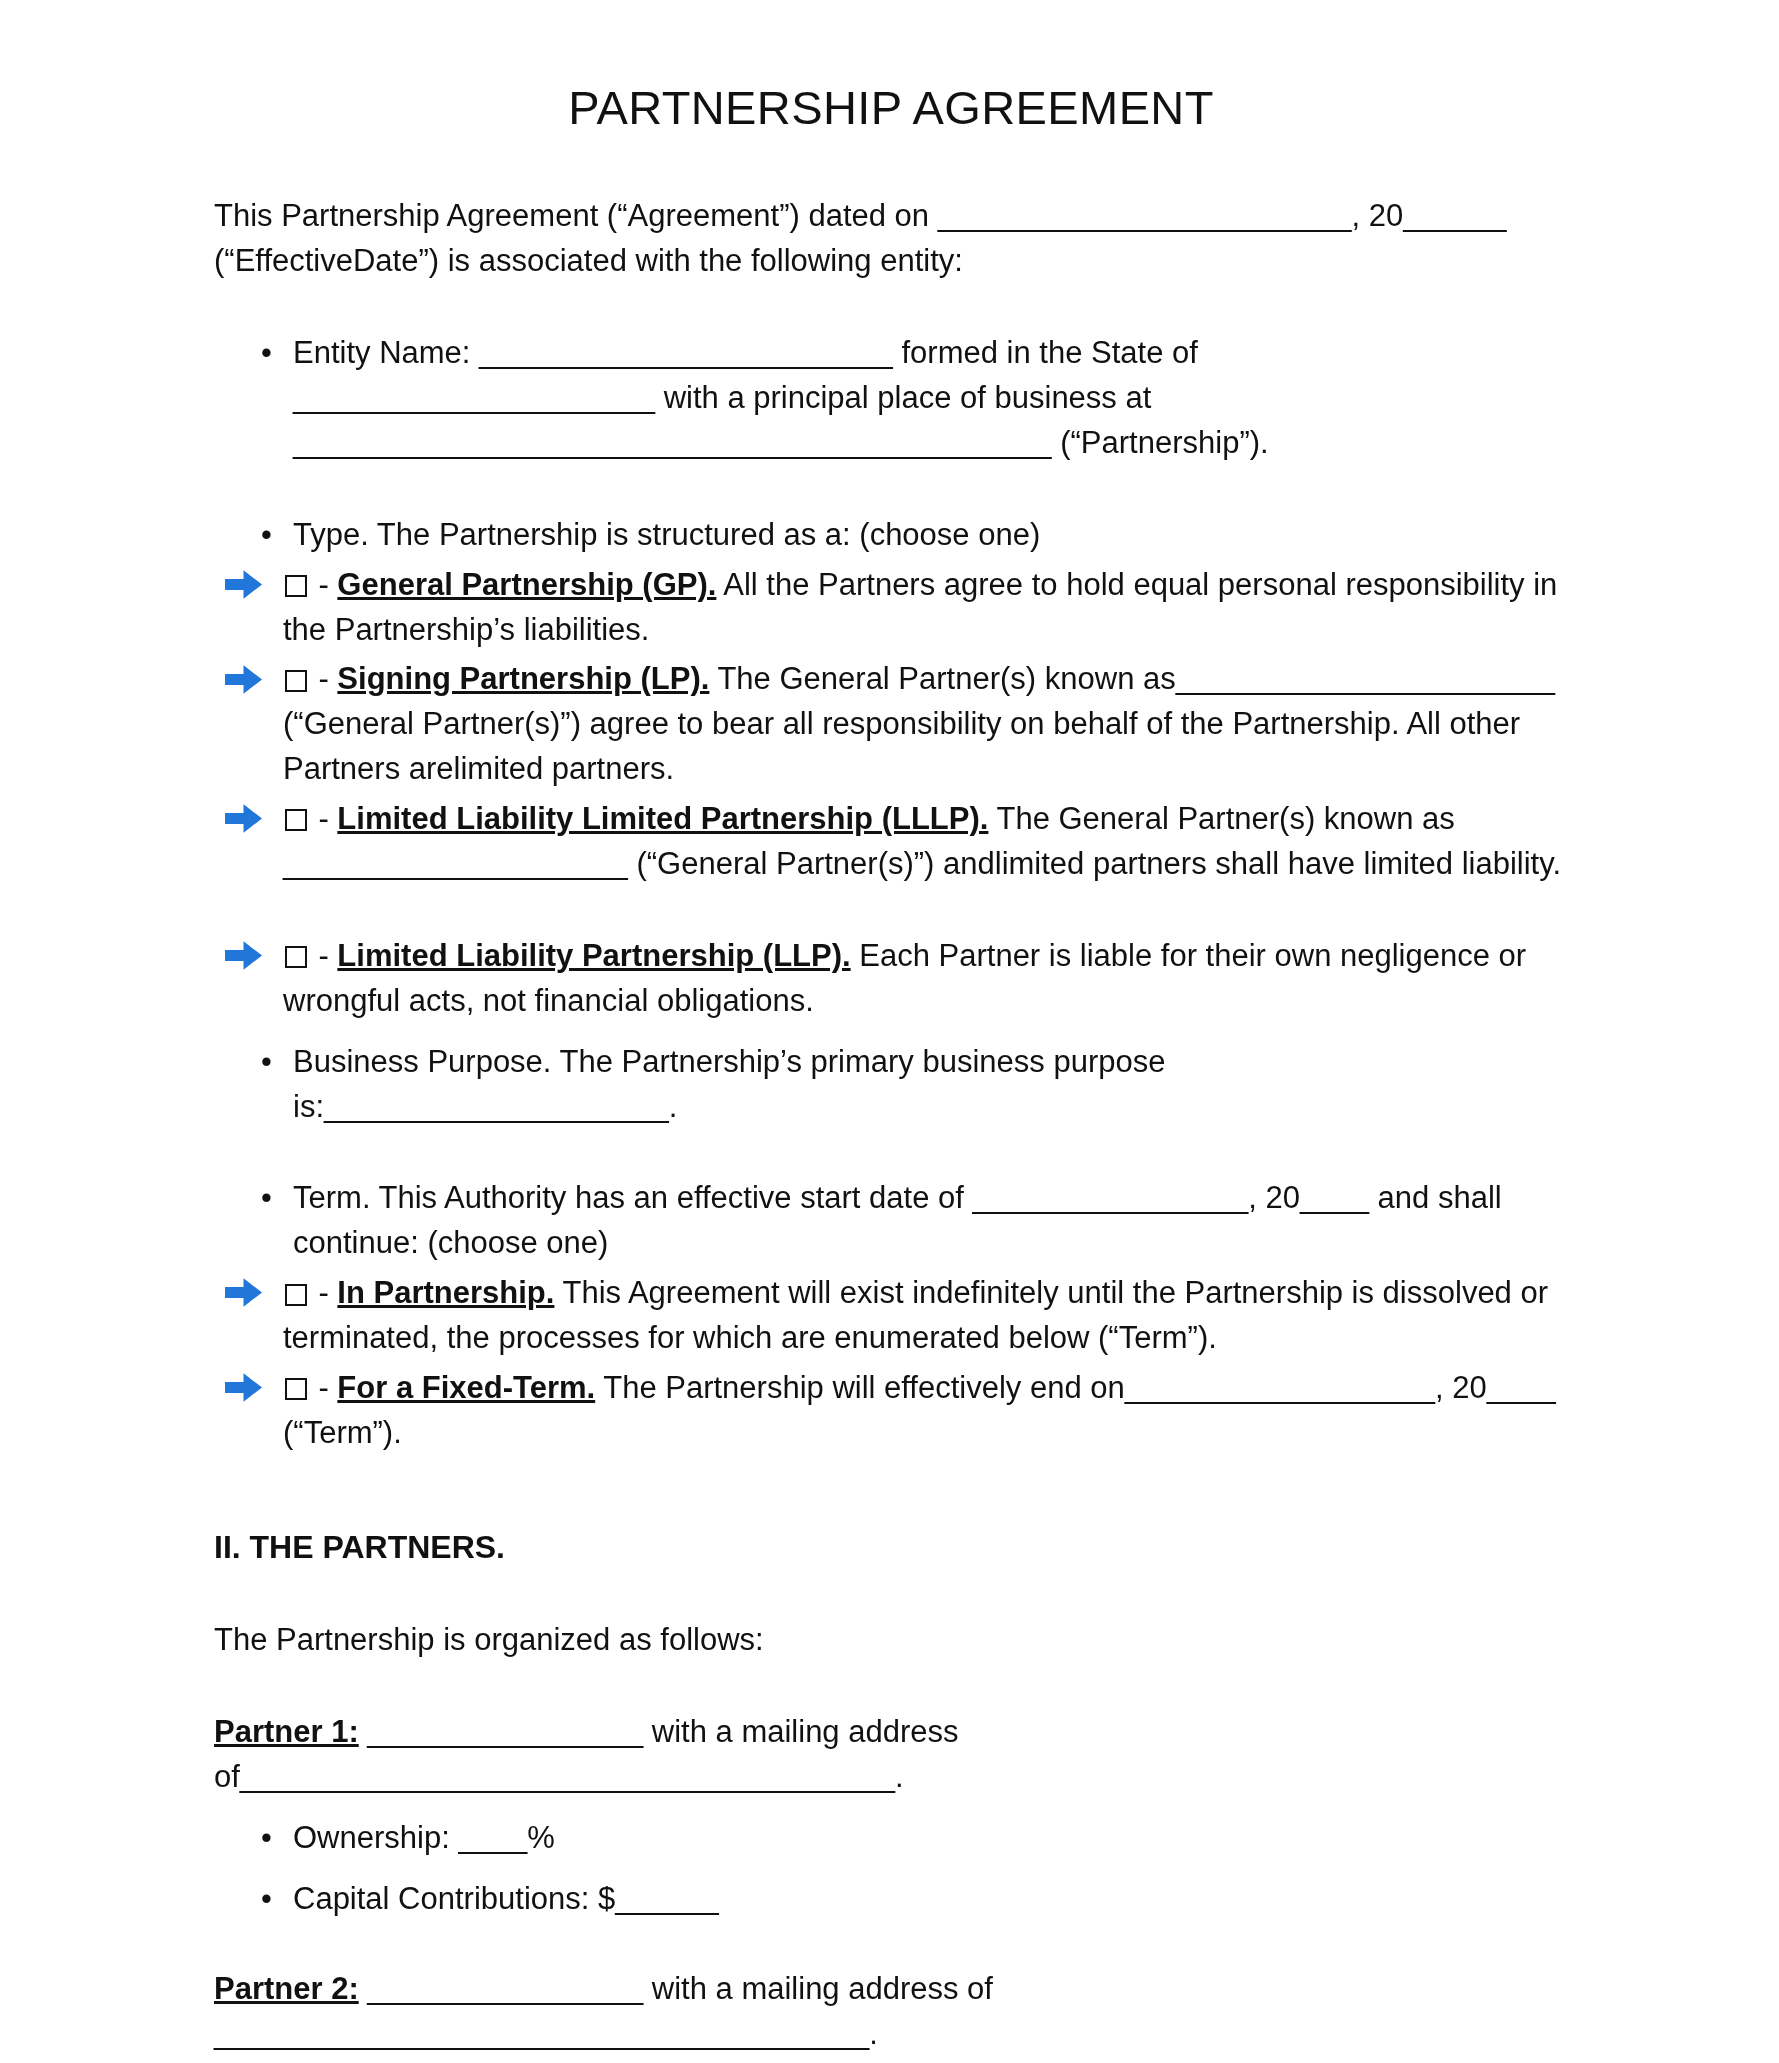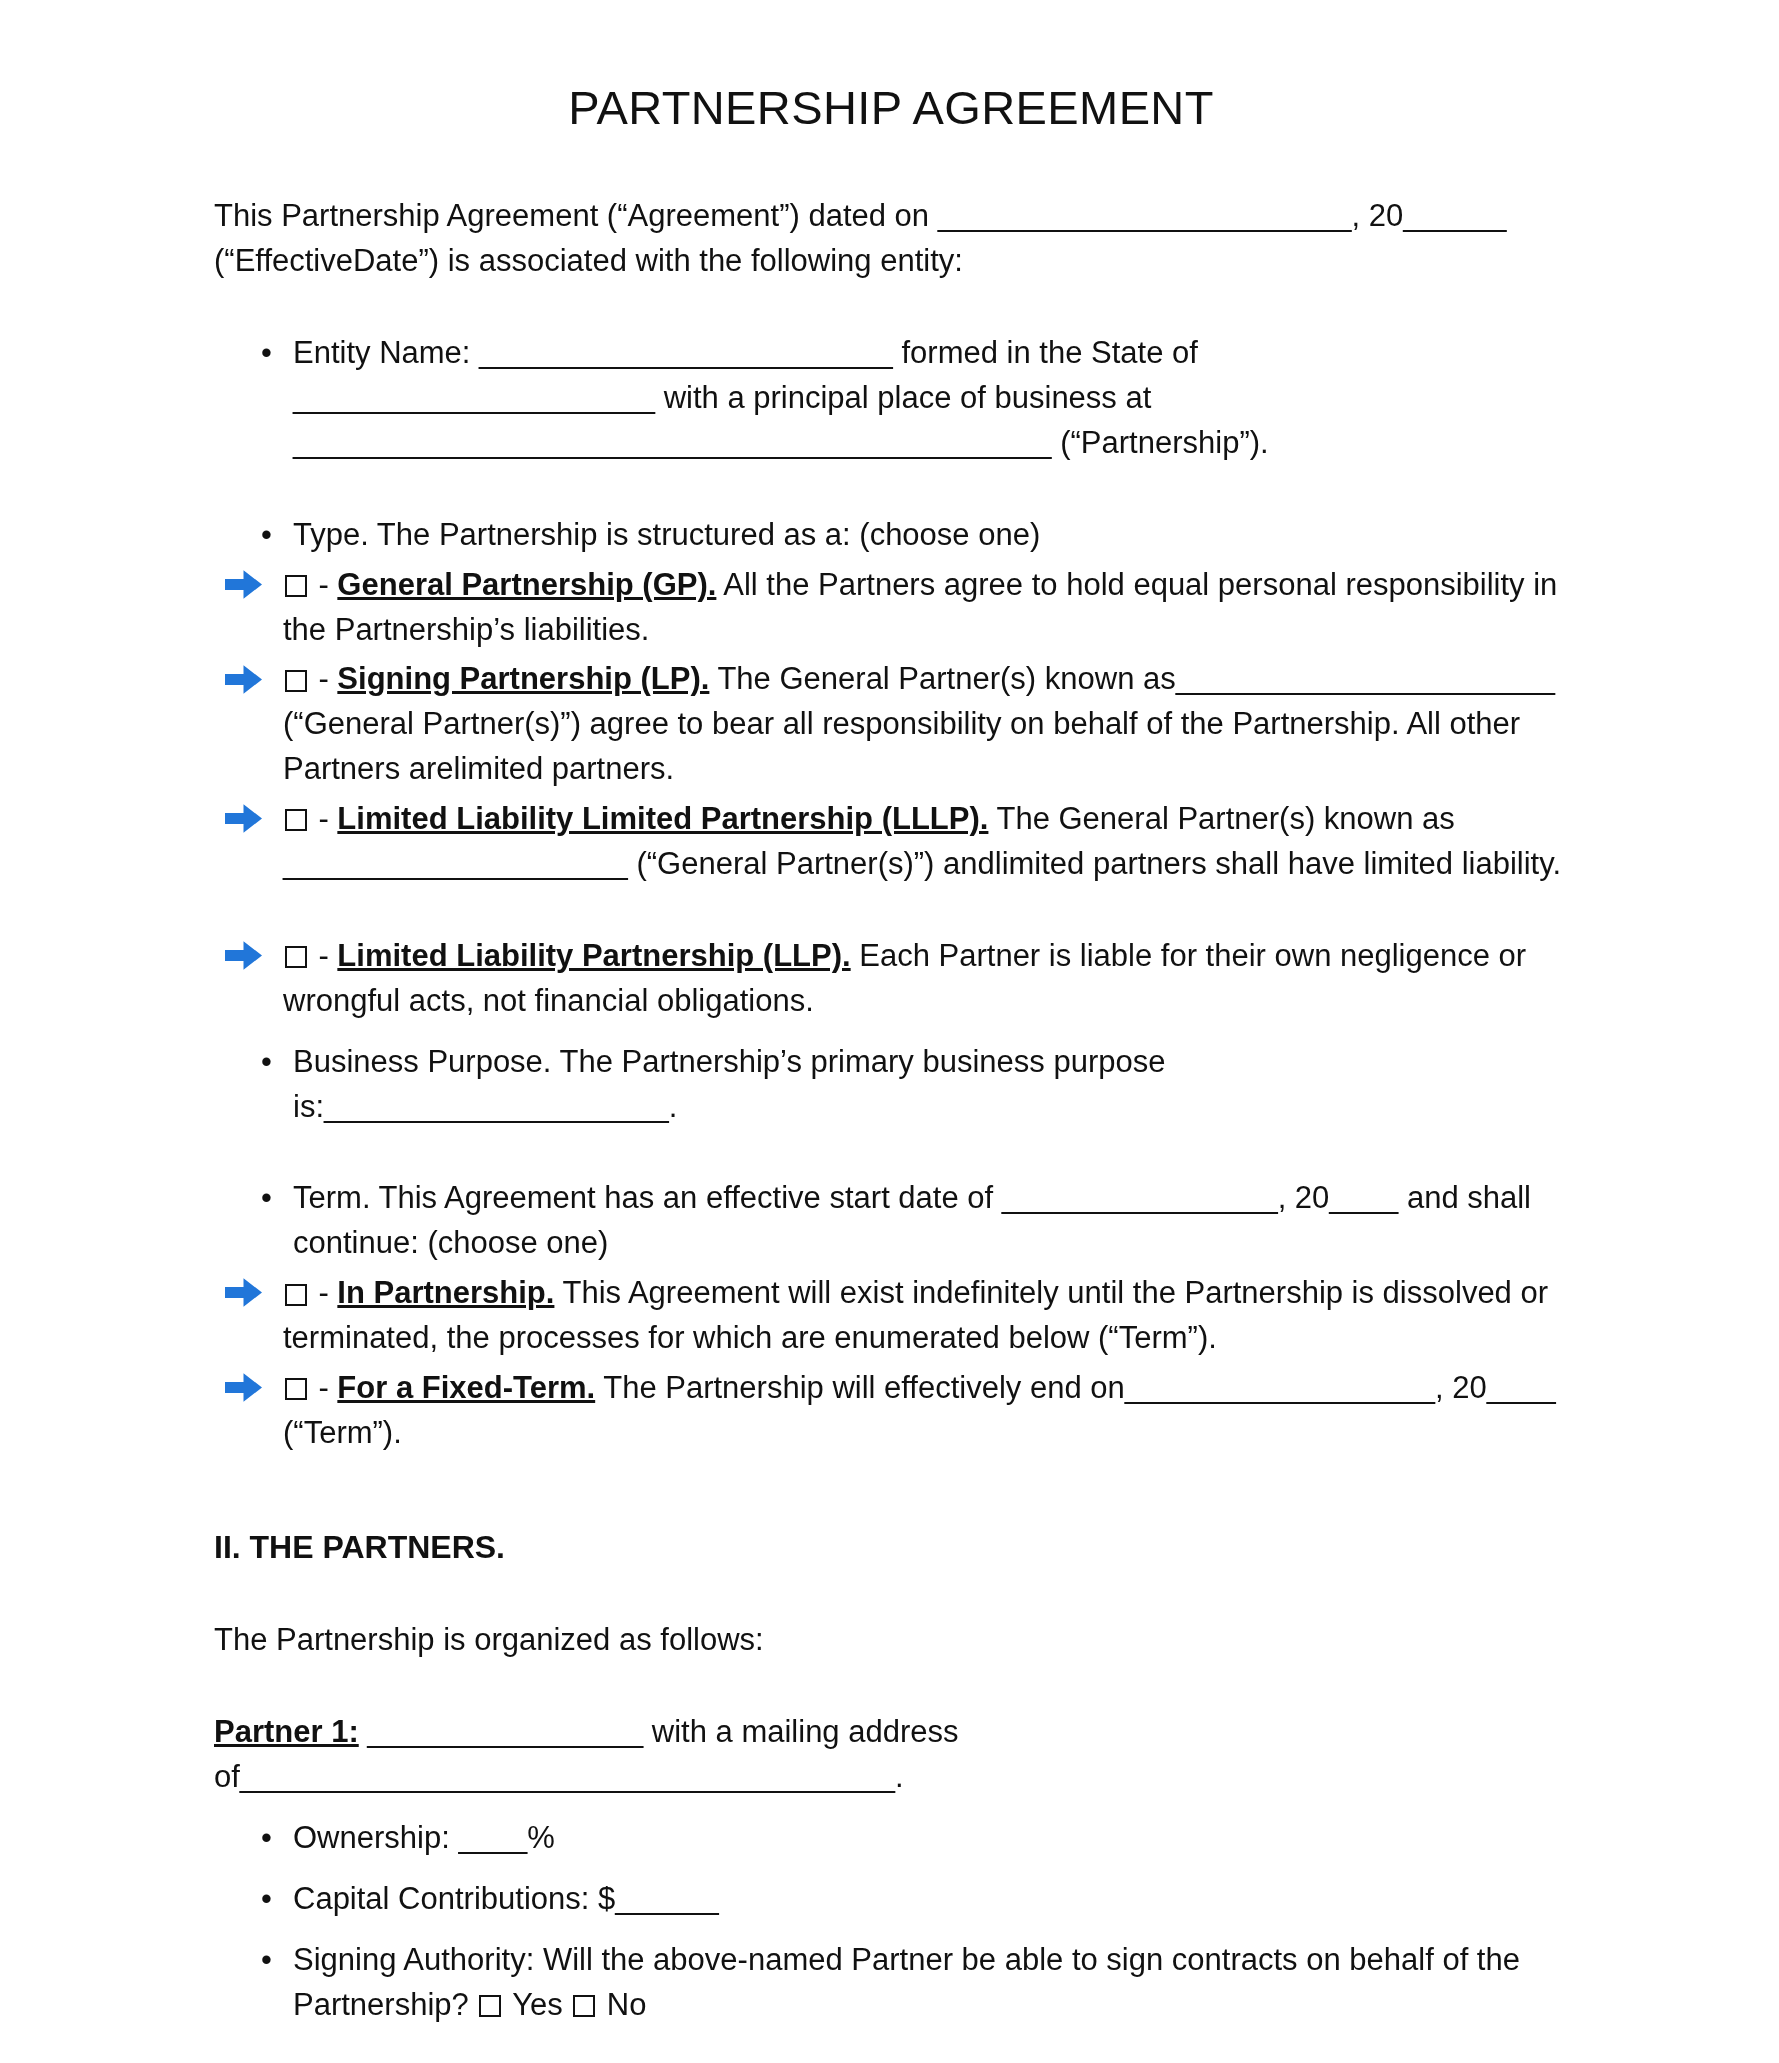--- a/index.html
+++ b/index.html
@@ -135,21 +135,21 @@
       <span>-</span>
       <strong>Limited Liability Partnership (LLP).</strong>
       <span>Each Partner is liable for their own negligence or wrongful acts, not financial obligations.</span>
     </div>
 
     <div class="bullet-row mb-line">
       <span>Business Purpose. The Partnership’s primary business purpose is:____________________.</span>
     </div>
 
     <div class="bullet-row mb-sm">
-      <span>Term. This Agreement has an effective start date of ________________, 20____ and shall continue: (choose one)</span>
+      <span>Term. This Authority has an effective start date of ________________, 20____ and shall continue: (choose one)</span>
     </div>
 
     <div class="arrow-row mb-sm">
       <span class="arrow-icon-box">
         <svg viewBox="0 0 26 20">
             <polygon points="0,6.2 13,6.2 13,0 26,10 13,20 13,13.8 0,13.8" fill="#2176d9"></polygon>
           </svg>
       </span>
       <span class="checkbox"></span>
       <span>-</span>
@@ -178,27 +178,20 @@
     <div class="partner-block">
       <p class="partner-line">
         <strong>Partner 1:</strong><span> ________________ with a mailing address of______________________________________.</span>
       </p>
       <div class="bullet-row">
         <span>Ownership: ____%</span>
       </div>
       <div class="bullet-row">
         <span>Capital Contributions: $______</span>
       </div>
-      <div class="bullet-row">
-        <span>Signing Authority: Will the above-named Partner be able to sign contracts on behalf of the Partnership?</span>
-        <span class="checkbox"></span>
-        <span>Yes</span>
-        <span class="checkbox"></span>
-        <span>No</span>
-      </div>
     </div>
 
     <div class="partner-block">
       <p class="partner-line">
         <strong>Partner 2:</strong><span> ________________ with a mailing address of ______________________________________.</span>
       </p>
 
     </div>
   </div>
 

